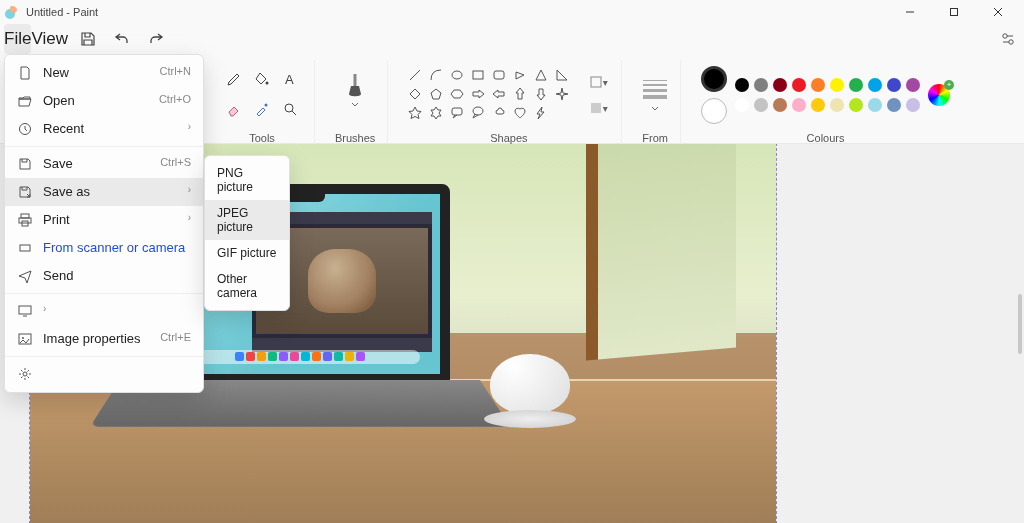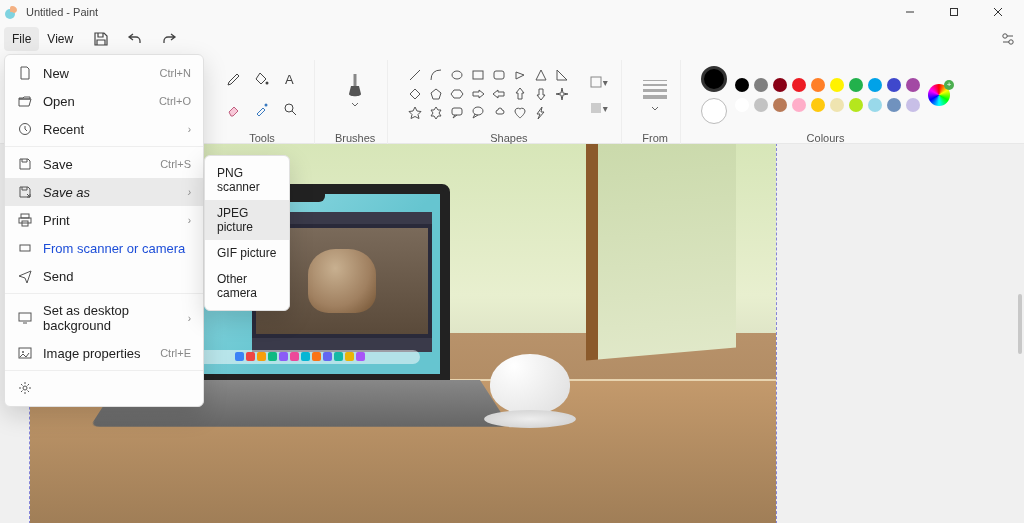--- a/index.html
+++ b/index.html
@@ -7,21 +7,21 @@
   .window { width: 1024px; height: 523px; background: #f9f9f9; display: flex; flex-direction: column; }
   
   .titlebar { height: 24px; display: flex; align-items: center; padding: 0 4px; font-size: 11px; color: #444; }
   .titlebar .icon-app { width: 16px; height: 16px; margin-right: 6px; }
   .titlebar .title { flex: 0 0 auto; }
   .titlebar .spacer { flex: 1; }
   .winbtn { width: 44px; height: 24px; display: flex; align-items: center; justify-content: center; color: #333; }
   .winbtn svg { width: 10px; height: 10px; }
   
   .menubar { height: 30px; display: flex; align-items: center; padding: 0 4px; gap: 0; position: relative; }
-  .menuitem { padding: 5px 8px; font-size: 12px; color: #222; border-radius: 4px; }
+  .menuitem { padding: 5px 0; font-size: 17px; color: #222; border-radius: 4px; }
   .menuitem.active { background: #eaeaea; }
   .qat { display: flex; align-items: center; gap: 14px; margin-left: 10px; }
   .qat-btn { width: 20px; height: 20px; display: flex; align-items: center; justify-content: center; color: #444; }
   .right-btn { margin-left: auto; width: 24px; height: 24px; display:flex;align-items:center;justify-content:center;color:#555;}
   
   .ribbon { height: 90px; background: #f9f9f9; display: flex; align-items: flex-start; padding: 6px 8px 2px 210px; gap: 8px; border-bottom: 1px solid #e8e8e8; }
   .group { display: flex; flex-direction: column; align-items: center; height: 84px; border-right: 1px solid #eee; padding: 0 12px; }
   .group:last-child { border-right: none; }
   .group .body { flex: 1; display: flex; align-items: center; gap: 8px; }
   .group .label { font-size: 11px; color: #555; margin-top: 2px; }
@@ -72,23 +72,23 @@
   .statue{position:absolute;left:30%;top:20%;width:40%;height:60%;background:radial-gradient(ellipse at 40% 30%, #c8b090 0%, #a08060 60%, #705030 100%);border-radius:40% 40% 30% 30%;}
   .appwin-bot{height:14px;background:#3a3a4a;}
   .dock{position:absolute;bottom:10px;left:20px;right:20px;height:14px;background:rgba(255,255,255,0.5);border-radius:7px;display:flex;gap:2px;padding:2px;justify-content:center;}
   .dock i{width:9px;height:9px;border-radius:2px;}
   .lap-base{position:absolute;left:0;top:196px;width:360px;height:70px;background:linear-gradient(180deg,#888,#666);transform:perspective(400px) rotateX(55deg);transform-origin:top;border-radius:0 0 8px 8px;}
   .cup{position:absolute;left:460px;top:210px;width:80px;height:70px;}
   .cup .bowl{width:80px;height:60px;background:radial-gradient(circle at 30% 20%, #fff, #ddd);border-radius:50% 50% 45% 45%;}
   .cup .saucer{position:absolute;bottom:-4px;left:-6px;width:92px;height:18px;background:radial-gradient(ellipse, #eee, #ccc);border-radius:50%;}
   
   .dropdown { position: absolute; top: 54px; left: 4px; width: 200px; background: #fdfdfd; border: 1px solid #e0e0e0; border-radius: 6px; box-shadow: 0 8px 24px rgba(0,0,0,0.15); padding: 4px 0; z-index: 100; }
-  .dd-item { display: flex; align-items: center; padding: 6px 12px; font-size: 13px; color: #222; gap: 10px; position:relative;}
+  .dd-item { display: flex; padding: 6px 12px; font-size: 13px; color: #222; gap: 10px; position:relative;}
   .dd-item.disabled { color: #1d4ed8; }
-  .dd-item.hover { background: #eaeaea; font-style: italic; }
+  .dd-item.hover { background: #eaeaea; }
   .dd-item .ic { width: 16px; height: 16px; flex-shrink:0; display:flex;align-items:center;justify-content:center;color:#555;}
   .dd-item .txt { flex: 1; }
   .dd-item .accel { font-size: 11px; color: #888; }
   .dd-item .chev { color: #888; font-size: 10px; }
   .dd-sep { height: 1px; background: #eee; margin: 3px 0; }
   .submenu { position:absolute; top: 155px; left: 204px; width: 86px; background:#fdfdfd; border:1px solid #e0e0e0; border-radius:6px; box-shadow:0 8px 24px rgba(0,0,0,0.15); padding:4px 0; z-index:101;}
   .sub-item{padding:6px 12px;font-size:12px;color:#222;}
   .sub-item.hover{background:#eaeaea;}
   
   .vscroll{position:absolute;right:2px;top:150px;width:4px;height:60px;background:#c8c8c8;border-radius:2px;}
@@ -518,21 +518,20 @@
       <span class="txt">Send</span>
     </div>
     <div class="dd-sep"></div>
     <div class="dd-item">
       <span class="ic">
           <svg width="14" height="14" viewBox="0 0 14 14">
             <rect x="1" y="2" width="12" height="8" fill="none" stroke="currentColor"></rect>
             <path d="M5 12h4" stroke="currentColor"></path>
           </svg>
         </span>
-      <span class="txt">Set as desktop background</span>
       <span class="chev">›</span>
     </div>
     <div class="dd-item">
       <span class="ic">
           <svg width="14" height="14" viewBox="0 0 14 14">
             <rect x="1" y="2" width="12" height="10" fill="none" stroke="currentColor"></rect>
             <circle cx="5" cy="6" r="1" fill="currentColor"></circle>
             <path d="M2 11l3-3 3 3 3-4" fill="none" stroke="currentColor"></path>
           </svg>
         </span>
@@ -544,19 +543,19 @@
       <span class="ic">
           <svg width="14" height="14" viewBox="0 0 14 14">
             <circle cx="7" cy="7" r="2" fill="none" stroke="currentColor"></circle>
             <path d="M7 1v2M7 11v2M1 7h2M11 7h2M3 3l1.5 1.5M11 11l-1.5-1.5M3 11l1.5-1.5M11 3l-1.5 1.5" stroke="currentColor"></path>
           </svg>
         </span>
     </div>
   </div>
 
   <div class="submenu">
-    <div class="sub-item">PNG scanner</div>
+    <div class="sub-item">PNG picture</div>
     <div class="sub-item hover">JPEG picture</div>
     <div class="sub-item">GIF picture</div>
     <div class="sub-item">Other camera</div>
   </div>
 
 </div>
 
 </body></html>

